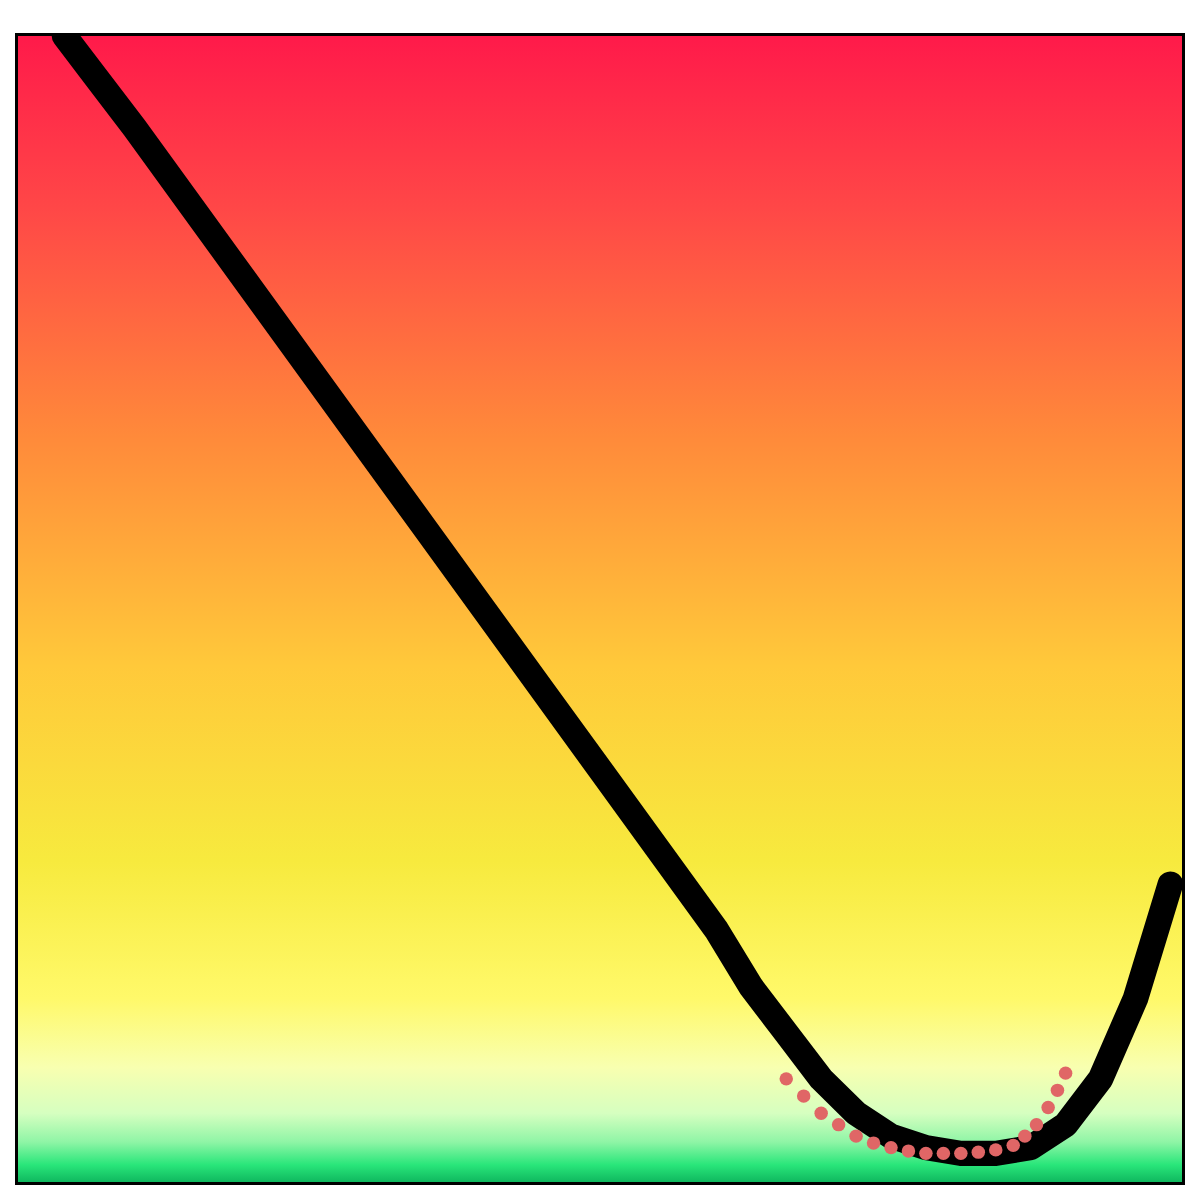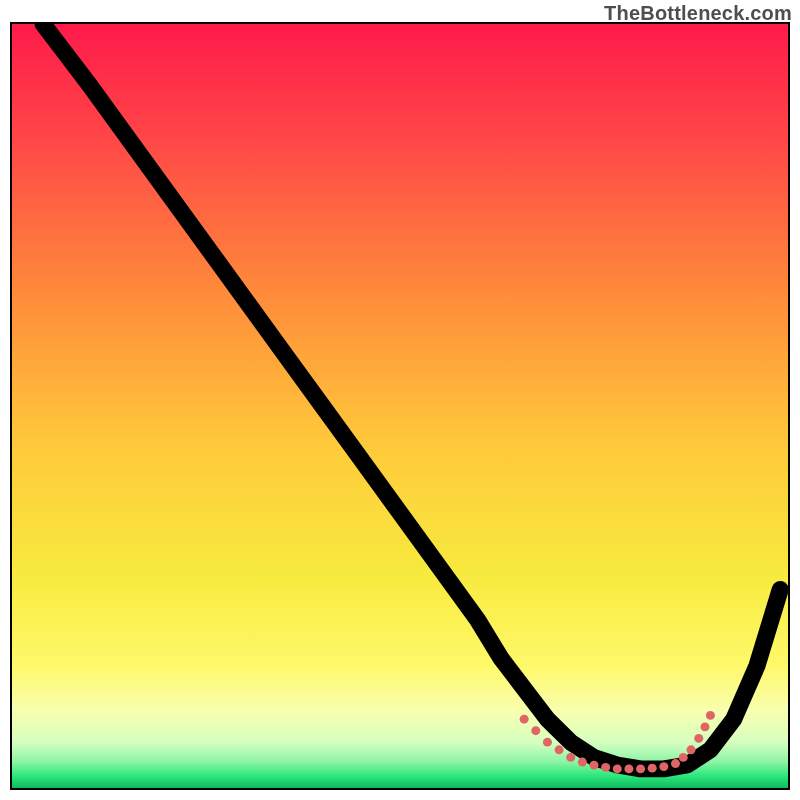--- a/index.html
+++ b/index.html
@@ -57,21 +57,20 @@
   }
   .marker {
     fill: #e06666;
     stroke: none;
   }
 </style>
 </head>
 <body>
 
 <div class="container">
-  <div class="watermark">TheBottleneck.com</div>
 
   <div class="plot-frame">
     <div class="plot-area">
 
       <svg viewBox="0 0 100 100" preserveAspectRatio="none">
         <defs>
           <linearGradient id="bg-grad" x1="0" y1="0" x2="0" y2="1">
 
           <stop offset="0%" stop-color="#ff1a4a"></stop>
               <stop offset="15%" stop-color="#ff4747"></stop>

